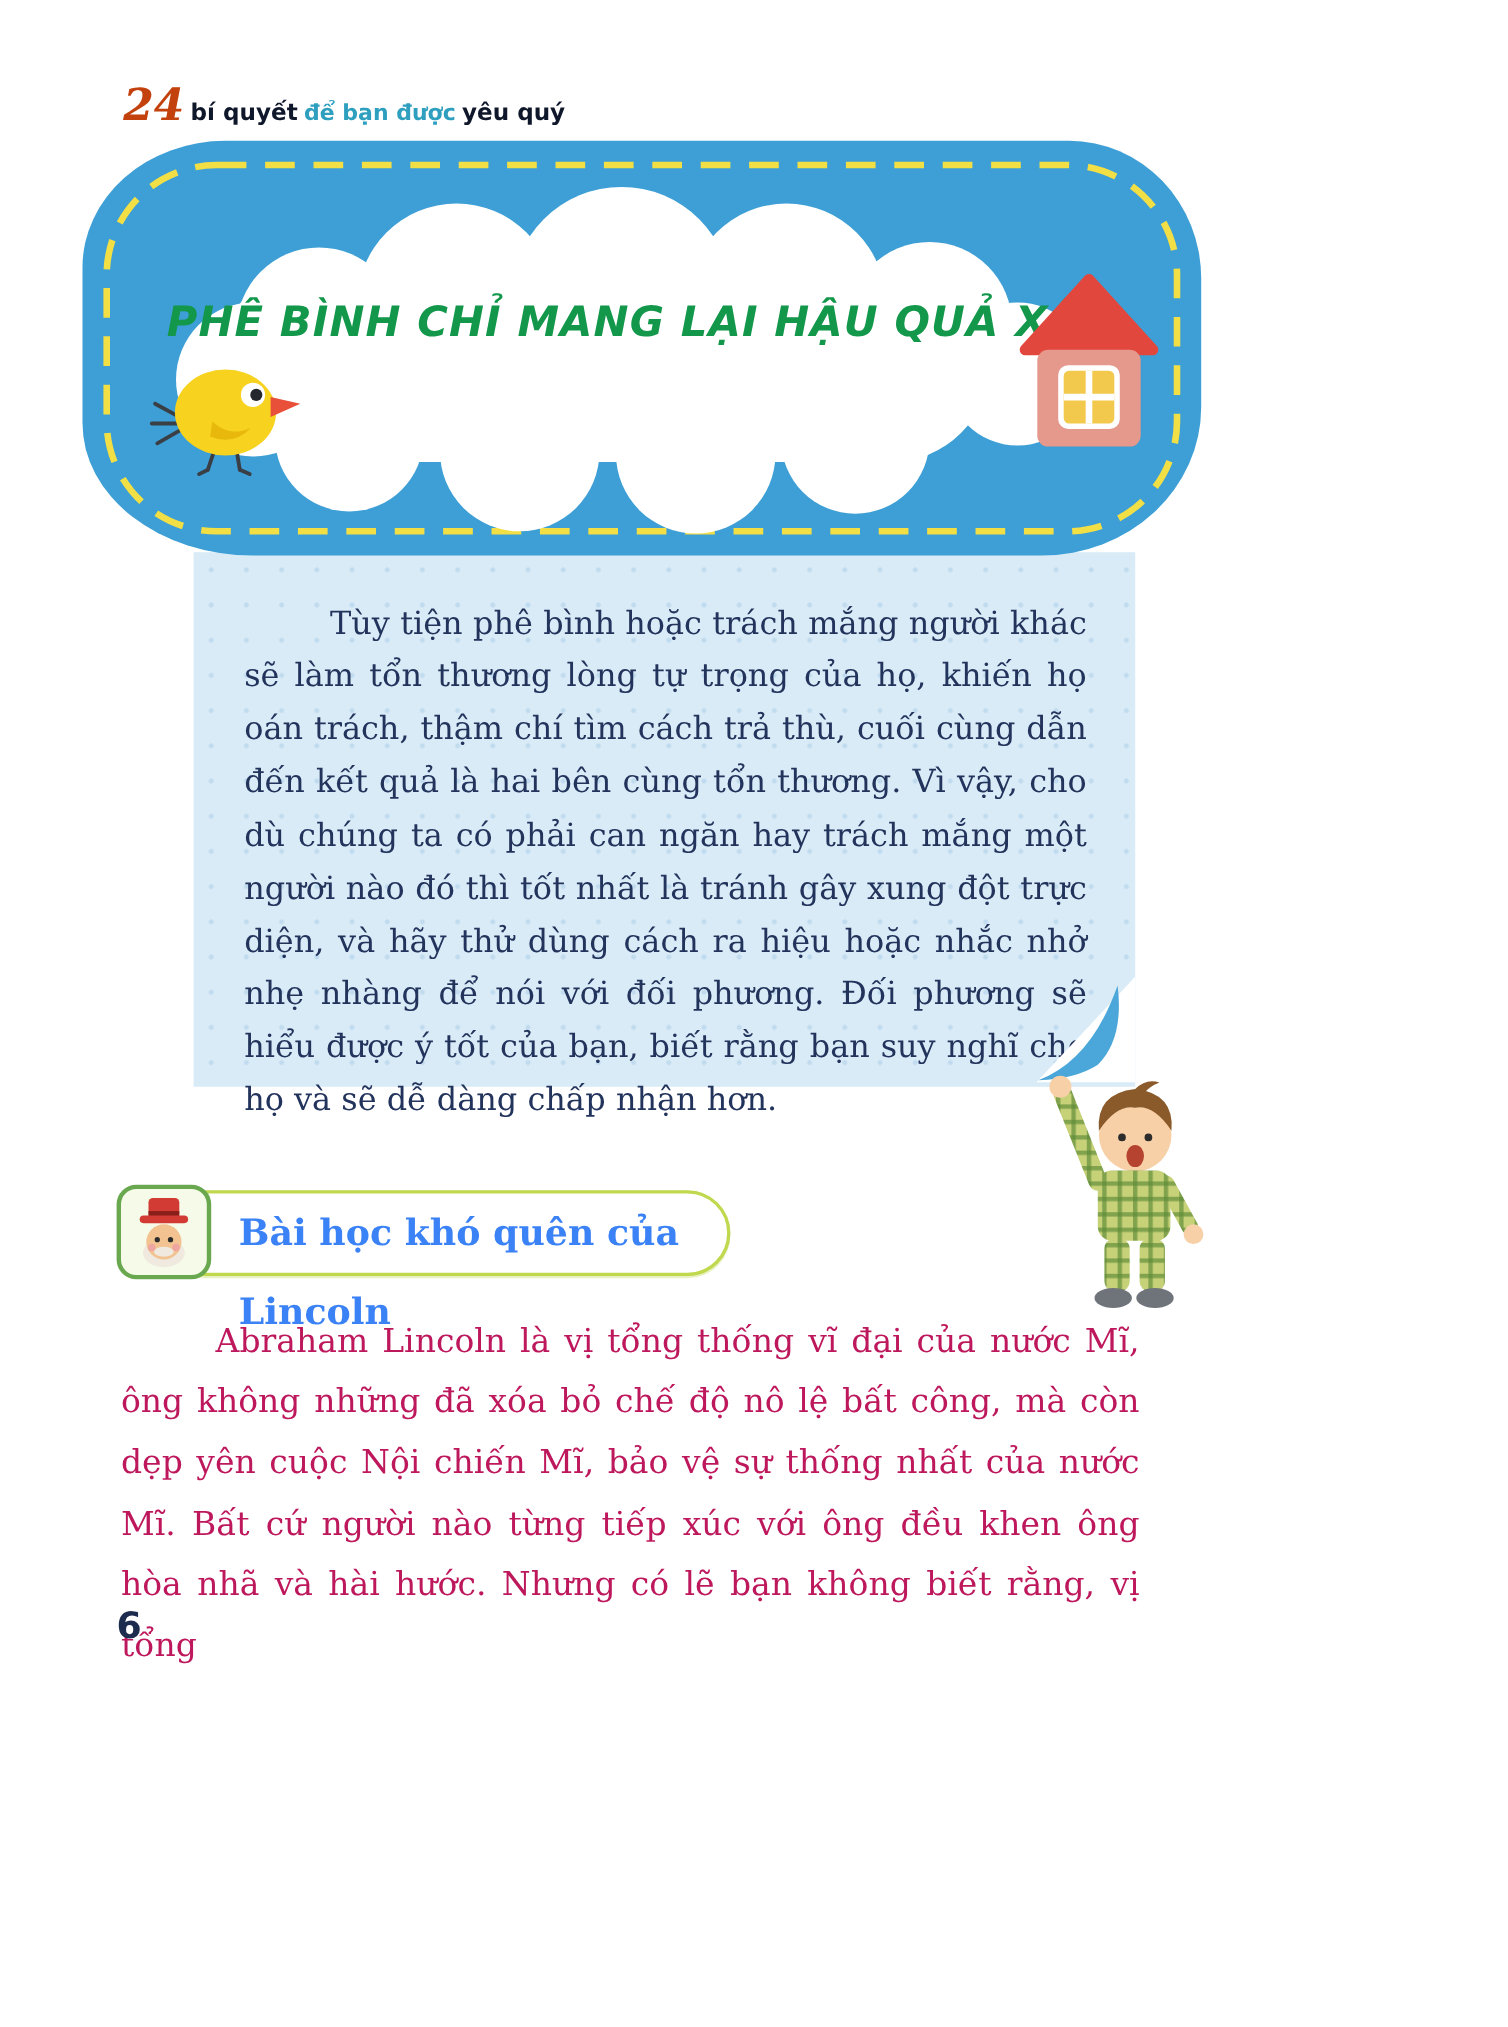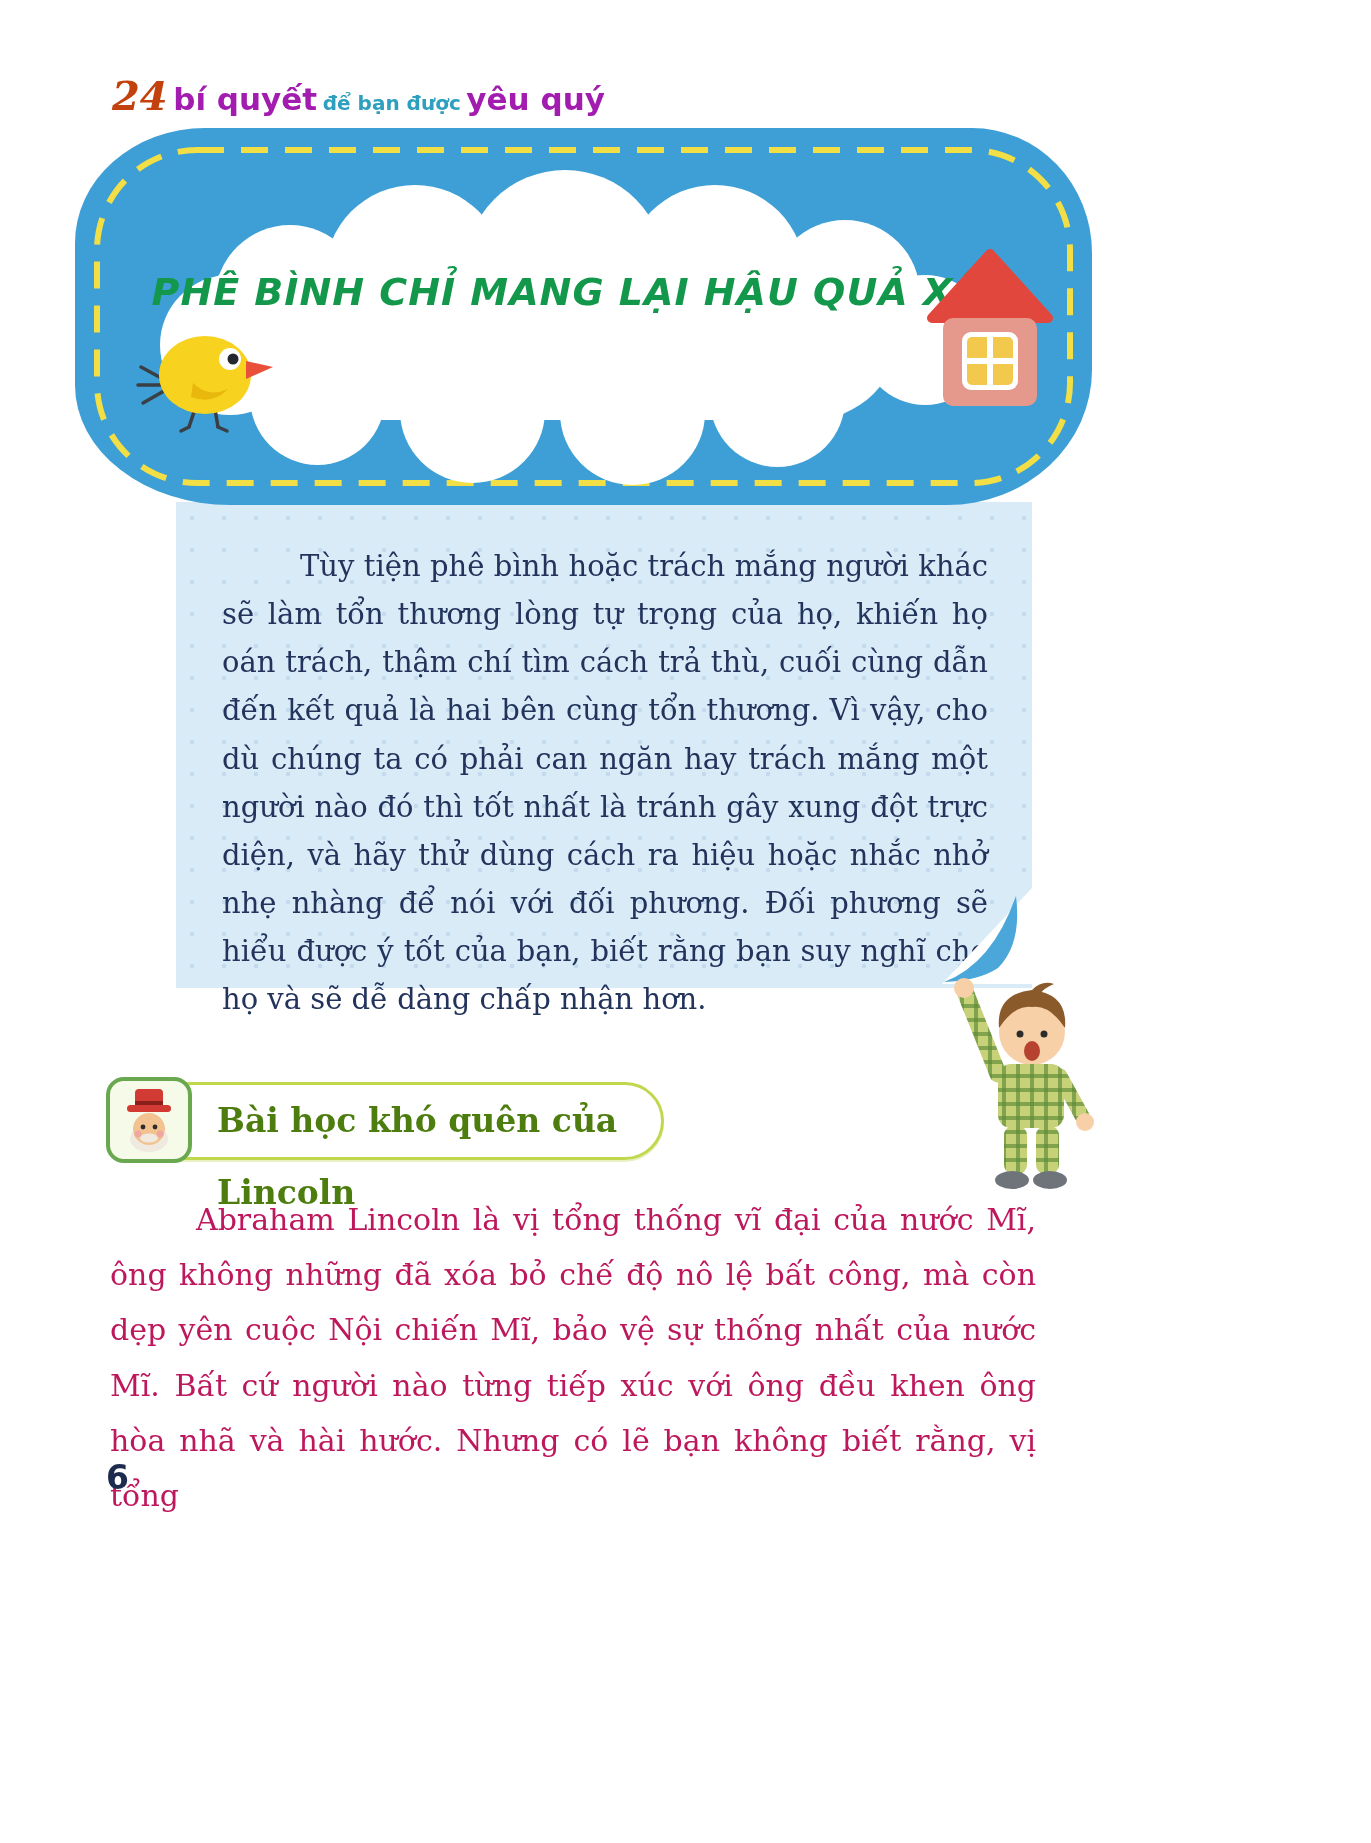--- a/index.html
+++ b/index.html
@@ -10,21 +10,21 @@
     font-family:"DejaVu Serif","Liberation Serif",serif;
   }
 
   
   .running-head {
     position:absolute; left:112px; top:72px; white-space:nowrap;
     font-family:"DejaVu Sans","Liberation Sans",sans-serif; font-weight:bold;
   }
   .rh-num  { color:#c2410c; font-size:40px; font-style:italic;
              font-family:"DejaVu Serif","Liberation Serif",serif; }
-  .rh-green{ color:#a21caf; font-size:31px; }
+  .rh-green{ color:#0f172a; font-size:21px; }
   .rh-teal { color:#2e9fbe; font-size:20px; }
 
   
   .banner {
     position:absolute; left:75px; top:128px; width:1017px; height:377px;
     background:#3d9fd5; z-index:2;
     border-radius:130px 120px 145px 155px / 115px 125px 135px 120px;
   }
   .banner-dash { position:absolute; left:18px; top:18px; }
   .cloud { position:absolute; left:85px; top:42px; width:840px; height:300px; }
@@ -56,21 +56,21 @@
   .boy-wrap { position:absolute; left:946px; top:976px; z-index:5; }
 
   
   .section-pill {
     position:absolute; left:134px; top:1082px; width:530px; height:78px;
     background:#ffffff; border:3px solid #bfd84e; border-radius:40px;
     box-shadow:0 2px 0 rgba(190,215,80,.35);
   }
   .section-title {
     display:block; line-height:72px; padding-left:80px;
-    font-size:33px; font-weight:bold; color:#4d7c0f;
+    font-size:33px; font-weight:bold; color:#3b82f6;
     font-family:"DejaVu Serif","Liberation Serif",serif;
   }
   .lincoln-box {
     position:absolute; left:106px; top:1077px; width:86px; height:86px;
     background:#f6fbe9; border:4px solid #6aa84f; border-radius:18px;
     display:flex; align-items:center; justify-content:center; z-index:6;
   }
 
   
   .body-text {

